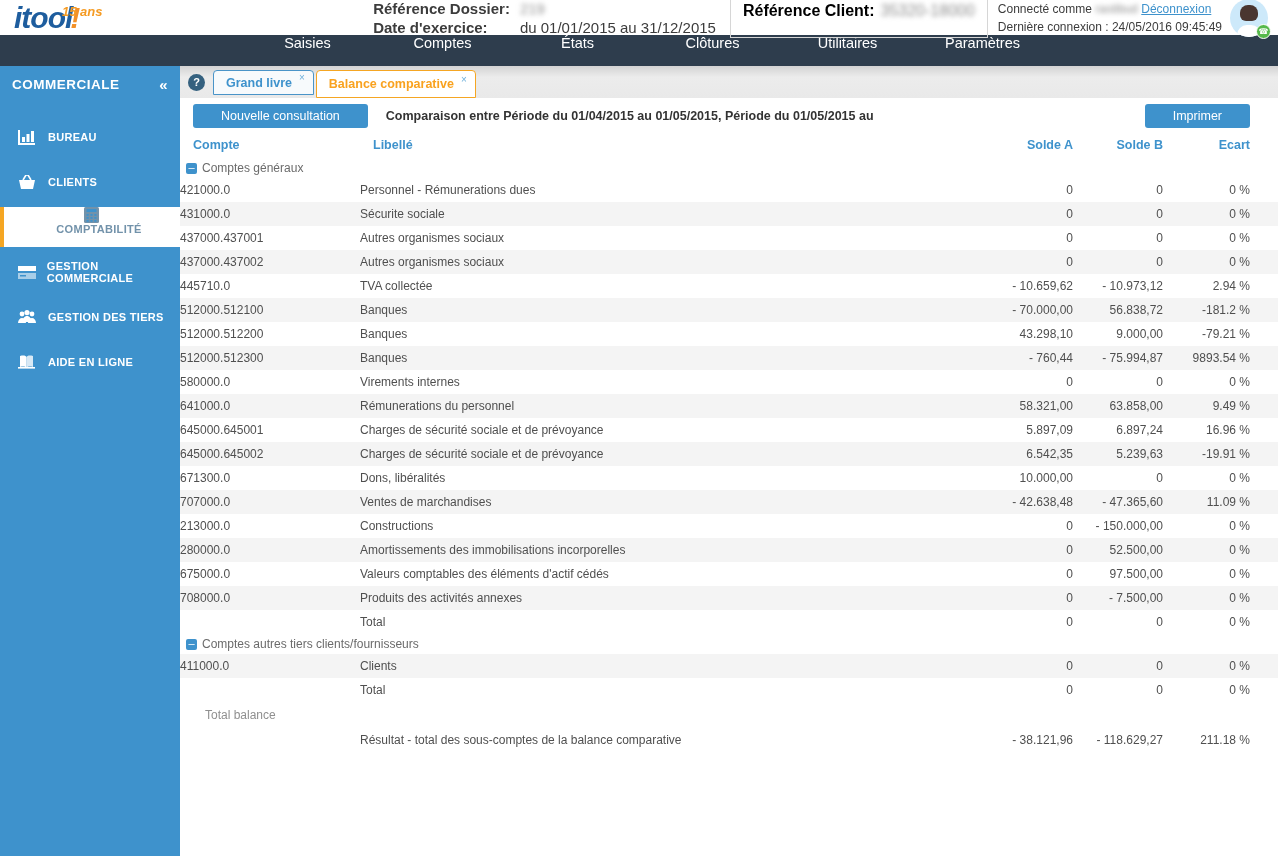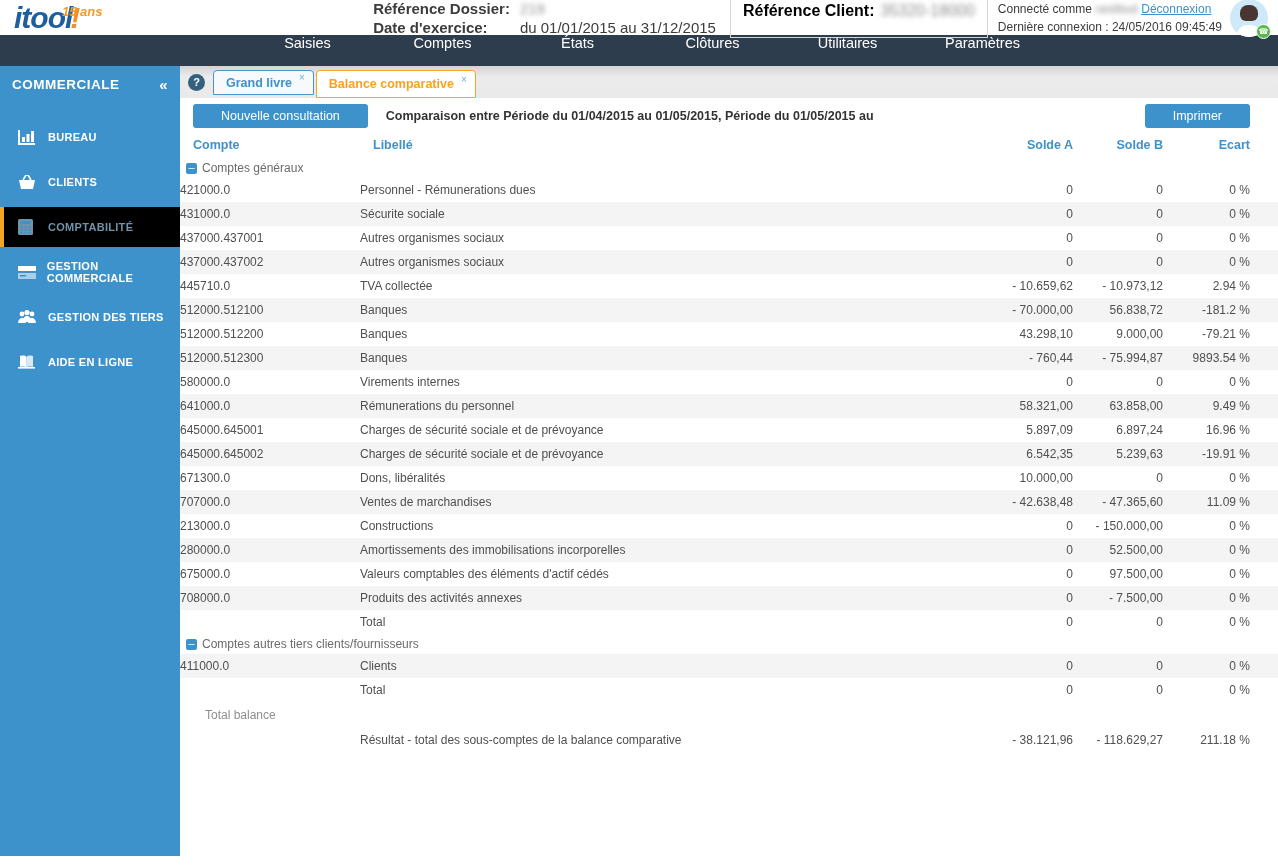--- a/index.html
+++ b/index.html
@@ -33,21 +33,21 @@
 
   
   .shell { display:flex; height:790px; }
   .sidebar { width:180px; background:#3e92cc; flex:0 0 auto; }
   .side-head { height:36px; display:flex; align-items:center; padding:0 12px; color:#fff; font-weight:bold; font-size:13.5px; letter-spacing:.5px; }
   .side-collapse { margin-left:auto; font-size:15px; cursor:pointer; font-weight:bold; }
   .side-items { padding-top:15px; }
   .side-item { height:40px; margin-bottom:5px; display:flex; align-items:center; padding-left:18px; color:#fff; font-size:11px; font-weight:bold; letter-spacing:.3px; cursor:pointer; position:relative; }
   .side-item .sicon { width:20px; margin-right:10px; display:flex; align-items:center; }
   .side-item .sicon svg { fill:#fff; }
-  .side-item.active { background:#000000; color:#7292aa; border-left:4px solid #f5a623; padding-left:14px; }
+  .side-item.active { background:#ffffff; color:#7292aa; border-left:4px solid #f5a623; padding-left:14px;flex-direction:column; }
   .side-item.active .sicon svg { fill:#7292aa; }
 
   
   .content { flex:1; background:#fff; display:flex; flex-direction:column; }
   .tabstrip { height:32px; background:linear-gradient(#d3d3d3, #ececec 35%, #e9e9e9); display:flex; align-items:flex-end; padding-left:6px; }
   .help-btn { width:17px; height:17px; border-radius:50%; background:#35617f; color:#fff; font-size:11px; font-weight:bold; text-align:center; line-height:17px; margin:0 8px 7px 2px; cursor:pointer; }
   .tab { height:25px; margin-bottom:3px; display:flex; align-items:center; padding:0 8px 0 12px; border:1px solid #4a94c8; border-radius:4px 4px 0 0; background:#f7fafc; color:#3e92cc; font-size:12.5px; font-weight:bold; margin-right:2px; cursor:pointer; position:relative; }
   .tab .tab-x { font-size:10px; color:#6fb1dc; margin-left:7px; position:relative; top:-5px; cursor:pointer; font-weight:normal; }
   .tab.active { border-color:#f5a623; background:#fff; color:#f9a21f; margin-bottom:0; height:28px; }
 

